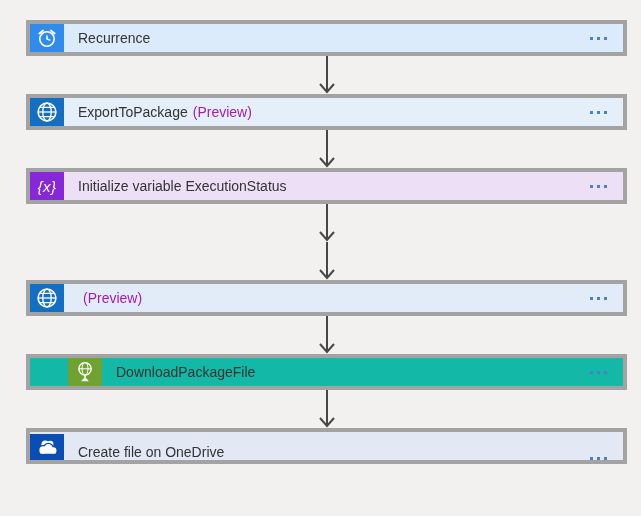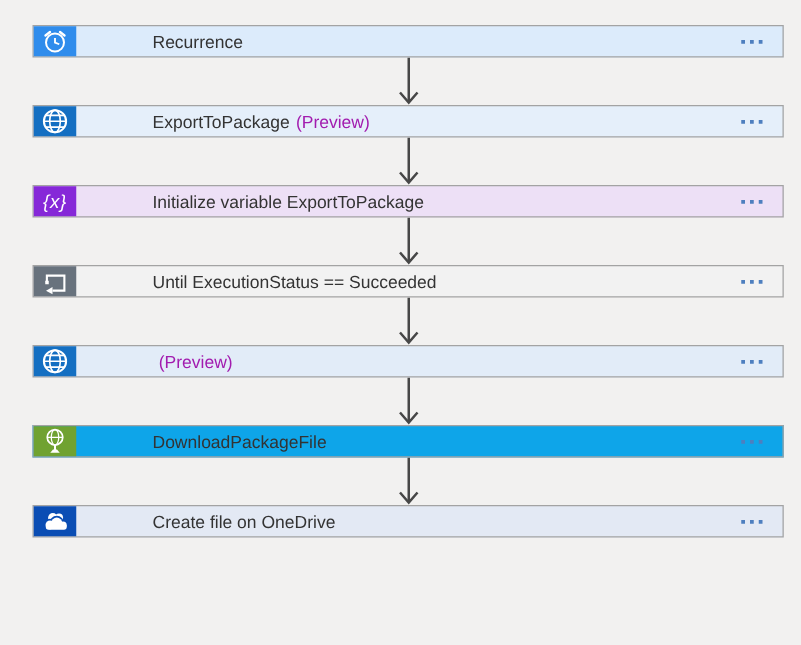--- a/index.html
+++ b/index.html
@@ -4,27 +4,26 @@
 <style>
   html, body { margin: 0; padding: 0; }
   body {
     width: 641px; height: 516px;
     background: #f2f1f0;
     font-family: "Liberation Sans", sans-serif;
     overflow: hidden;
   }
   .canvas { padding: 20px 14px 0 26px; }
   .card {
-    height: 26px;
+    height: 36px;
     box-sizing: border-box;
-    border: 1px solid #a3a3a3;
+    border: 4px solid #a3a3a3;
     display: flex;
     align-items: stretch;
     cursor: pointer;
-    gap: 47px;
   }
   .icon-box {
     flex: 0 0 34px;
     display: flex;
     align-items: center;
     justify-content: center;
   }
   .card-title {
     flex: 1;
     display: flex;
@@ -113,53 +112,36 @@
       <line x1="11" y1="0" x2="11" y2="35" stroke="#474747" stroke-width="2"></line>
       <path d="M4 28 L11 36 L18 28" fill="none" stroke="#474747" stroke-width="2"></path>
     </svg>
   </div>
 
   <div class="card" style="background: rgb(237, 224, 246);">
     <div class="icon-box" style="background: rgb(134, 40, 216);">
       <span class="glyph">{x}</span>
     </div>
     <div class="card-title">
-      <span>Initialize variable ExportToPackage</span>
-    </div>
-    <div class="menu-btn">
-      <span class="dot"></span>
-      <span class="dot"></span>
-      <span class="dot"></span>
-    </div>
-  </div>
-
-  <div class="arrow">
-    <svg width="22" height="38" viewBox="0 0 22 38">
-      <line x1="11" y1="0" x2="11" y2="35" stroke="#474747" stroke-width="2"></line>
-      <path d="M4 28 L11 36 L18 28" fill="none" stroke="#474747" stroke-width="2"></path>
-    </svg>
-  </div>
-
-  <div class="card" style="background: rgb(242, 242, 242);">
-    <div class="icon-box" style="background: rgb(104, 114, 125);">
-      <svg viewBox="0 0 24 24" width="24" height="24">
-        <path d="M10 19.5 H19.5 V7.5 H5.5 V13" fill="none" stroke="#fff" stroke-width="1.7"></path>
-        <polygon points="10,16.6 10,22.4 4.8,19.5" fill="#fff"></polygon>
-        <rect x="4.2" y="11.6" width="2.8" height="2.8" fill="#fff"></rect>
-      </svg>
-    </div>
-    <div class="card-title">
-      <span>Until ExecutionStatus == Succeeded</span>
-    </div>
-    <div class="menu-btn">
-      <span class="dot"></span>
-      <span class="dot"></span>
-      <span class="dot"></span>
-    </div>
-  </div>
+      <span>Initialize variable ExecutionStatus</span>
+    </div>
+    <div class="menu-btn">
+      <span class="dot"></span>
+      <span class="dot"></span>
+      <span class="dot"></span>
+    </div>
+  </div>
+
+  <div class="arrow">
+    <svg width="22" height="38" viewBox="0 0 22 38">
+      <line x1="11" y1="0" x2="11" y2="35" stroke="#474747" stroke-width="2"></line>
+      <path d="M4 28 L11 36 L18 28" fill="none" stroke="#474747" stroke-width="2"></path>
+    </svg>
+  </div>
+
 
   <div class="arrow">
     <svg width="22" height="38" viewBox="0 0 22 38">
       <line x1="11" y1="0" x2="11" y2="35" stroke="#474747" stroke-width="2"></line>
       <path d="M4 28 L11 36 L18 28" fill="none" stroke="#474747" stroke-width="2"></path>
     </svg>
   </div>
 
   <div class="card" style="background: rgb(226, 236, 248);">
     <div class="icon-box" style="background: rgb(20, 111, 194);">
@@ -180,21 +162,21 @@
     </div>
   </div>
 
   <div class="arrow">
     <svg width="22" height="38" viewBox="0 0 22 38">
       <line x1="11" y1="0" x2="11" y2="35" stroke="#474747" stroke-width="2"></line>
       <path d="M4 28 L11 36 L18 28" fill="none" stroke="#474747" stroke-width="2"></path>
     </svg>
   </div>
 
-  <div class="card" style="background: #0ea5e9;">
+  <div class="card" style="background: #14b8a6; padding-left: 38px;">
     <div class="icon-box" style="background: rgb(112, 162, 49);">
       <svg viewBox="0 0 24 24" width="24" height="24">
         <circle cx="12" cy="8.8" r="6.2" fill="none" stroke="#fff" stroke-width="1.4"></circle>
         <ellipse cx="12" cy="8.8" rx="3" ry="6.2" fill="none" stroke="#fff" stroke-width="1"></ellipse>
         <line x1="5.8" y1="8.8" x2="18.2" y2="8.8" stroke="#fff" stroke-width="1"></line>
         <line x1="12" y1="15" x2="12" y2="19" stroke="#fff" stroke-width="1.6"></line>
         <polygon points="8.2,21.2 15.8,21.2 13.6,18.6 10.4,18.6" fill="#fff"></polygon>
       </svg>
     </div>
     <div class="card-title">
@@ -207,21 +189,21 @@
     </div>
   </div>
 
   <div class="arrow">
     <svg width="22" height="38" viewBox="0 0 22 38">
       <line x1="11" y1="0" x2="11" y2="35" stroke="#474747" stroke-width="2"></line>
       <path d="M4 28 L11 36 L18 28" fill="none" stroke="#474747" stroke-width="2"></path>
     </svg>
   </div>
 
-  <div class="card" style="background: rgb(227, 233, 244);">
+  <div class="card" style="background: rgb(227, 233, 244); align-items: flex-end;">
     <div class="icon-box" style="background: rgb(10, 77, 180);">
       <svg viewBox="0 0 24 24" width="26" height="26">
 
         <g fill="#fff">
           <circle cx="10.4" cy="9.4" r="3.5"></circle>
           <circle cx="15" cy="9.1" r="2.9"></circle>
           <rect x="7.2" y="9" width="10.6" height="3" rx="1.5"></rect>
         </g>
 
         <g fill="#0a4db4" stroke="#0a4db4" stroke-width="2.6">

